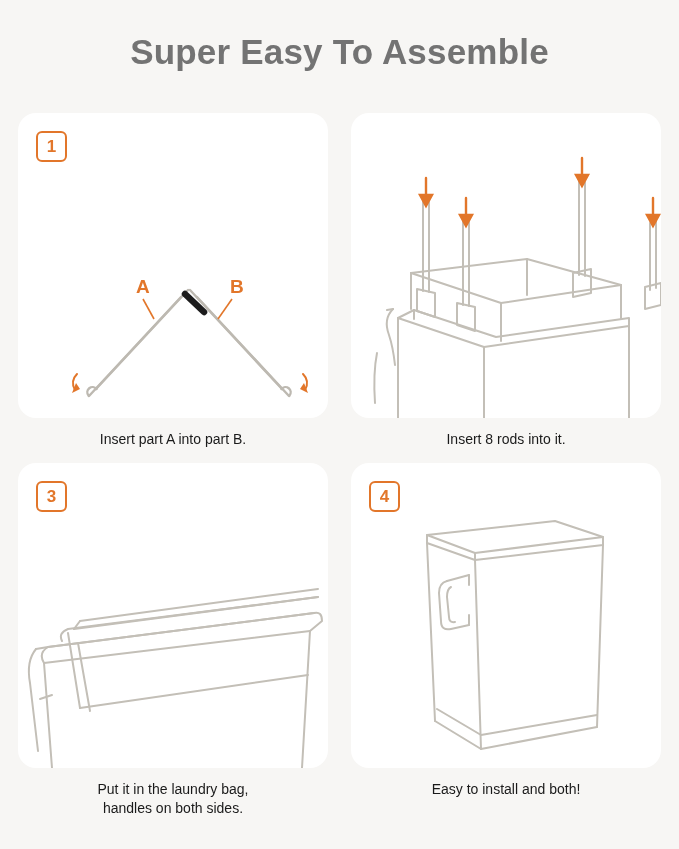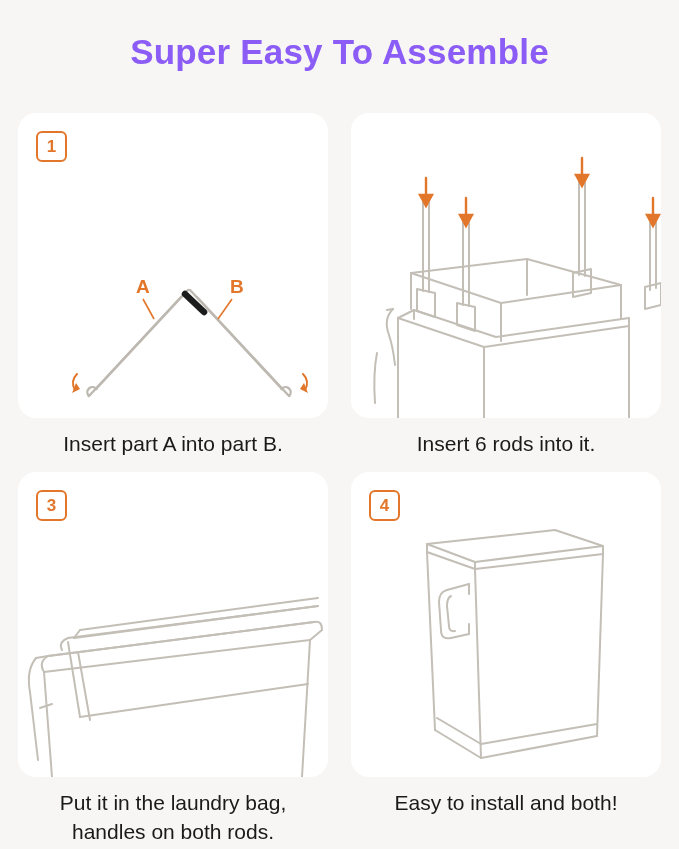--- a/index.html
+++ b/index.html
@@ -22,21 +22,21 @@
   }
   .headline {
     position: absolute;
     top: 32px;
     left: 0;
     width: 679px;
     text-align: center;
     font-size: 35px;
     font-weight: bold;
     letter-spacing: 0.2px;
-    color: #8b5cf6;
+    color: #737373;
   }
   .grid {
     position: absolute;
     top: 113px;
     left: 18px;
     width: 643px;
     display: grid;
     grid-template-columns: 310px 310px;
     grid-column-gap: 23px;
     grid-row-gap: 14px;
@@ -66,21 +66,21 @@
     color: #e2762a;
     font-size: 17px;
     font-weight: bold;
     line-height: 27px;
     text-align: center;
     z-index: 5;
   }
   .caption {
     margin-top: 12px;
     text-align: center;
-    font-size: 21px;
+    font-size: 14px;
     line-height: 1.35;
     color: #1a1a1a;
     white-space: pre-line;
   }
   svg {
     display: block;
   }
   .art {
     position: absolute;
     inset: 0;
@@ -208,21 +208,21 @@
               <line x1="115" y1="85" x2="115" y2="104" stroke-linecap="round"></line>
               <polygon points="109,102 121,102 115,113"></polygon>
               <line x1="231" y1="45" x2="231" y2="64" stroke-linecap="round"></line>
               <polygon points="225,62 237,62 231,73"></polygon>
               <line x1="302" y1="85" x2="302" y2="104" stroke-linecap="round"></line>
               <polygon points="296,102 308,102 302,113"></polygon>
             </g>
           </svg>
         </div>
       </div>
-      <div class="caption">Insert 6 rods into it.</div>
+      <div class="caption">Insert 8 rods into it.</div>
     </div>
 
     <div class="cell">
       <div class="panel panel-tall">
         <div class="badge">3</div>
         <div class="art">
           <svg width="310" height="305" viewBox="0 0 310 305">
             <g fill="none" stroke="#c3bfb7" stroke-width="2" stroke-linejoin="round" stroke-linecap="round">
 
               <path d="M26 200 L34 305"></path>
@@ -269,21 +269,21 @@
             </g>
 
             <g fill="none" stroke="#c3bfb7" stroke-width="2" stroke-linecap="round">
               <path d="M150 668 q12 -6 26 -4"></path>
               <path d="M152 676 q10 -4 22 -2"></path>
             </g>
           </svg>
         </div>
       </div>
       <div class="caption">Put it in the laundry bag,
-handles on both rods.</div>
+handles on both sides.</div>
     </div>
 
     <div class="cell">
       <div class="panel panel-tall">
         <div class="badge">4</div>
         <div class="art">
           <svg width="310" height="305" viewBox="0 0 310 305">
             <g fill="none" stroke="#c3bfb7" stroke-width="2" stroke-linejoin="round" stroke-linecap="round">
 
               <path d="M76 72 L204 58 L252 74 L124 90 Z"></path>

